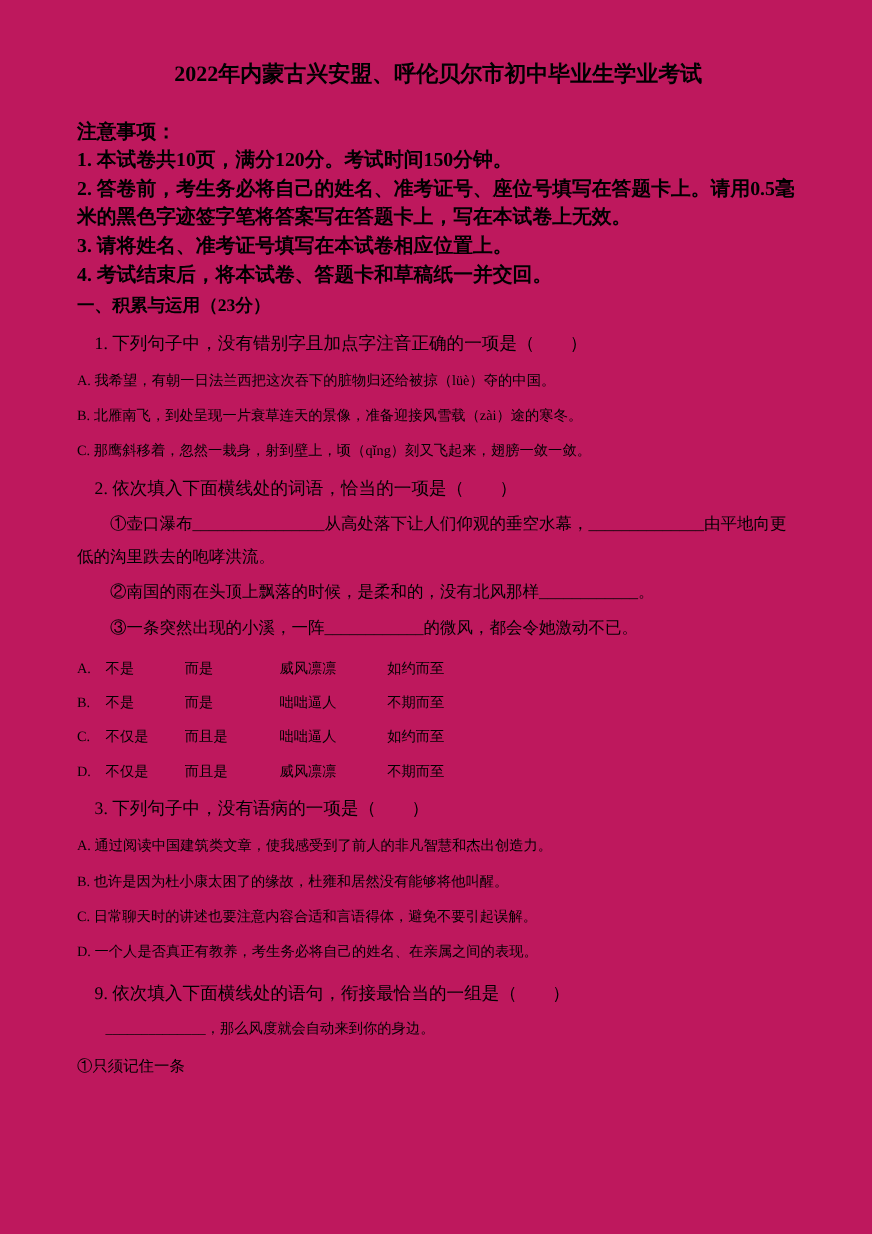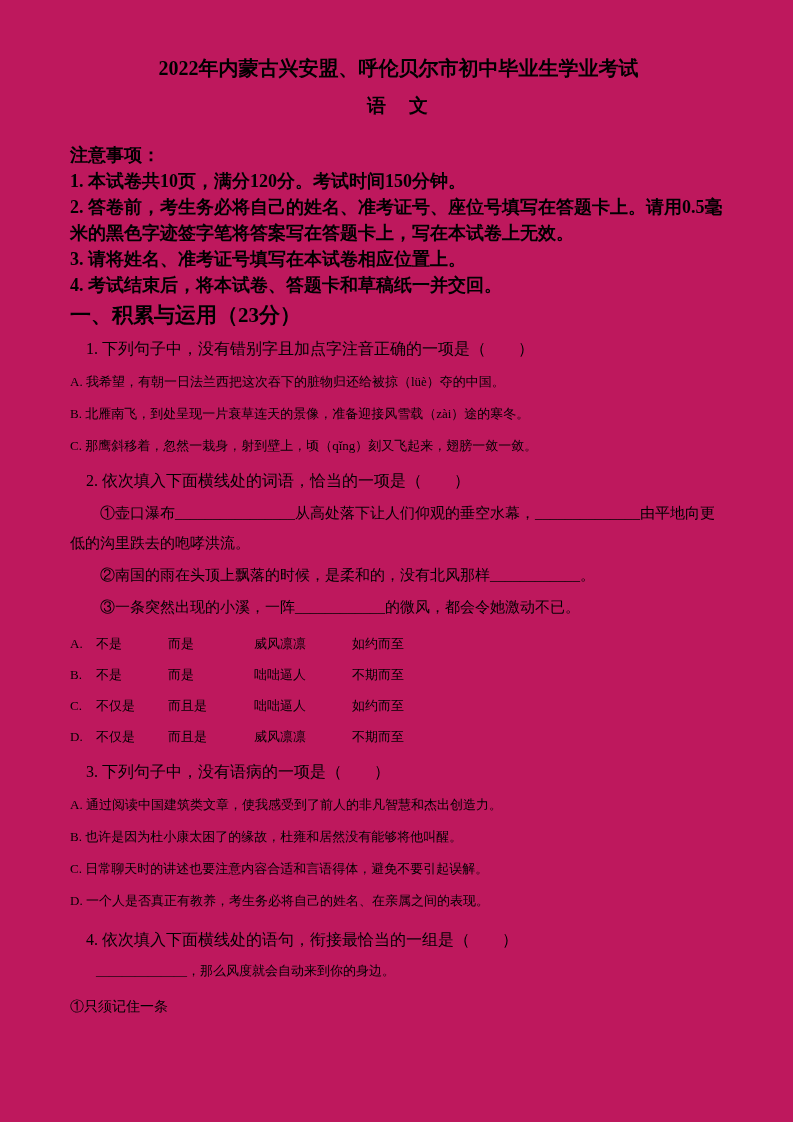--- a/index.html
+++ b/index.html
@@ -37,21 +37,21 @@
   }
   .notice { margin-top: 24px; }
   .notice p {
     margin: 0;
     font-size: 18px;
     line-height: 26px;
     font-weight: bold;
   }
   .section-heading {
     margin: 4px 0 0 0;
-    font-size: 21px;
+    font-size: 16px;
     line-height: 26px;
     font-weight: bold;
   }
   .stem {
     margin: 10px 0 0 16px;
     font-size: 16px;
     line-height: 22px;
   }
   .stem.q2 { margin-top: 14px; }
   .stem.q3 { margin-top: 14px; }
@@ -91,21 +91,20 @@
     font-size: 14px;
     line-height: 20px;
   }
 </style>
 </head>
 <body>
 
 <div class="page">
 
   <div class="title">2022年内蒙古兴安盟、呼伦贝尔市初中毕业生学业考试</div>
-  <div class="subject">语　文</div>
 
   <div class="notice">
     <p>注意事项：</p>
     <p>1. 本试卷共10页，满分120分。考试时间150分钟。</p>
     <p>2. 答卷前，考生务必将自己的姓名、准考证号、座位号填写在答题卡上。请用0.5毫米的黑色字迹签字笔将答案写在答题卡上，写在本试卷上无效。</p>
     <p>3. 请将姓名、准考证号填写在本试卷相应位置上。</p>
     <p>4. 考试结束后，将本试卷、答题卡和草稿纸一并交回。</p>
   </div>
 
   <p class="section-heading">一、积累与运用（23分）</p>
@@ -139,18 +138,18 @@
 
   <div>
     <p class="stem q3">3. 下列句子中，没有语病的一项是（　　）</p>
     <p class="option">A. 通过阅读中国建筑类文章，使我感受到了前人的非凡智慧和杰出创造力。</p>
     <p class="option">B. 也许是因为杜小康太困了的缘故，杜雍和居然没有能够将他叫醒。</p>
     <p class="option">C. 日常聊天时的讲述也要注意内容合适和言语得体，避免不要引起误解。</p>
     <p class="option">D. 一个人是否真正有教养，考生务必将自己的姓名、在亲属之间的表现。</p>
   </div>
 
   <div>
-    <p class="stem q4">4. 依次填入下面横线处的语句，衔接最恰当的一组是（　　）</p>
+    <p class="stem q4">9. 依次填入下面横线处的语句，衔接最恰当的一组是（　　）</p>
     <p class="blank-line">______________，那么风度就会自动来到你的身边。</p>
     <p class="tail-item">①只须记住一条</p>
   </div>
 
 </div>
 
 </body></html>

